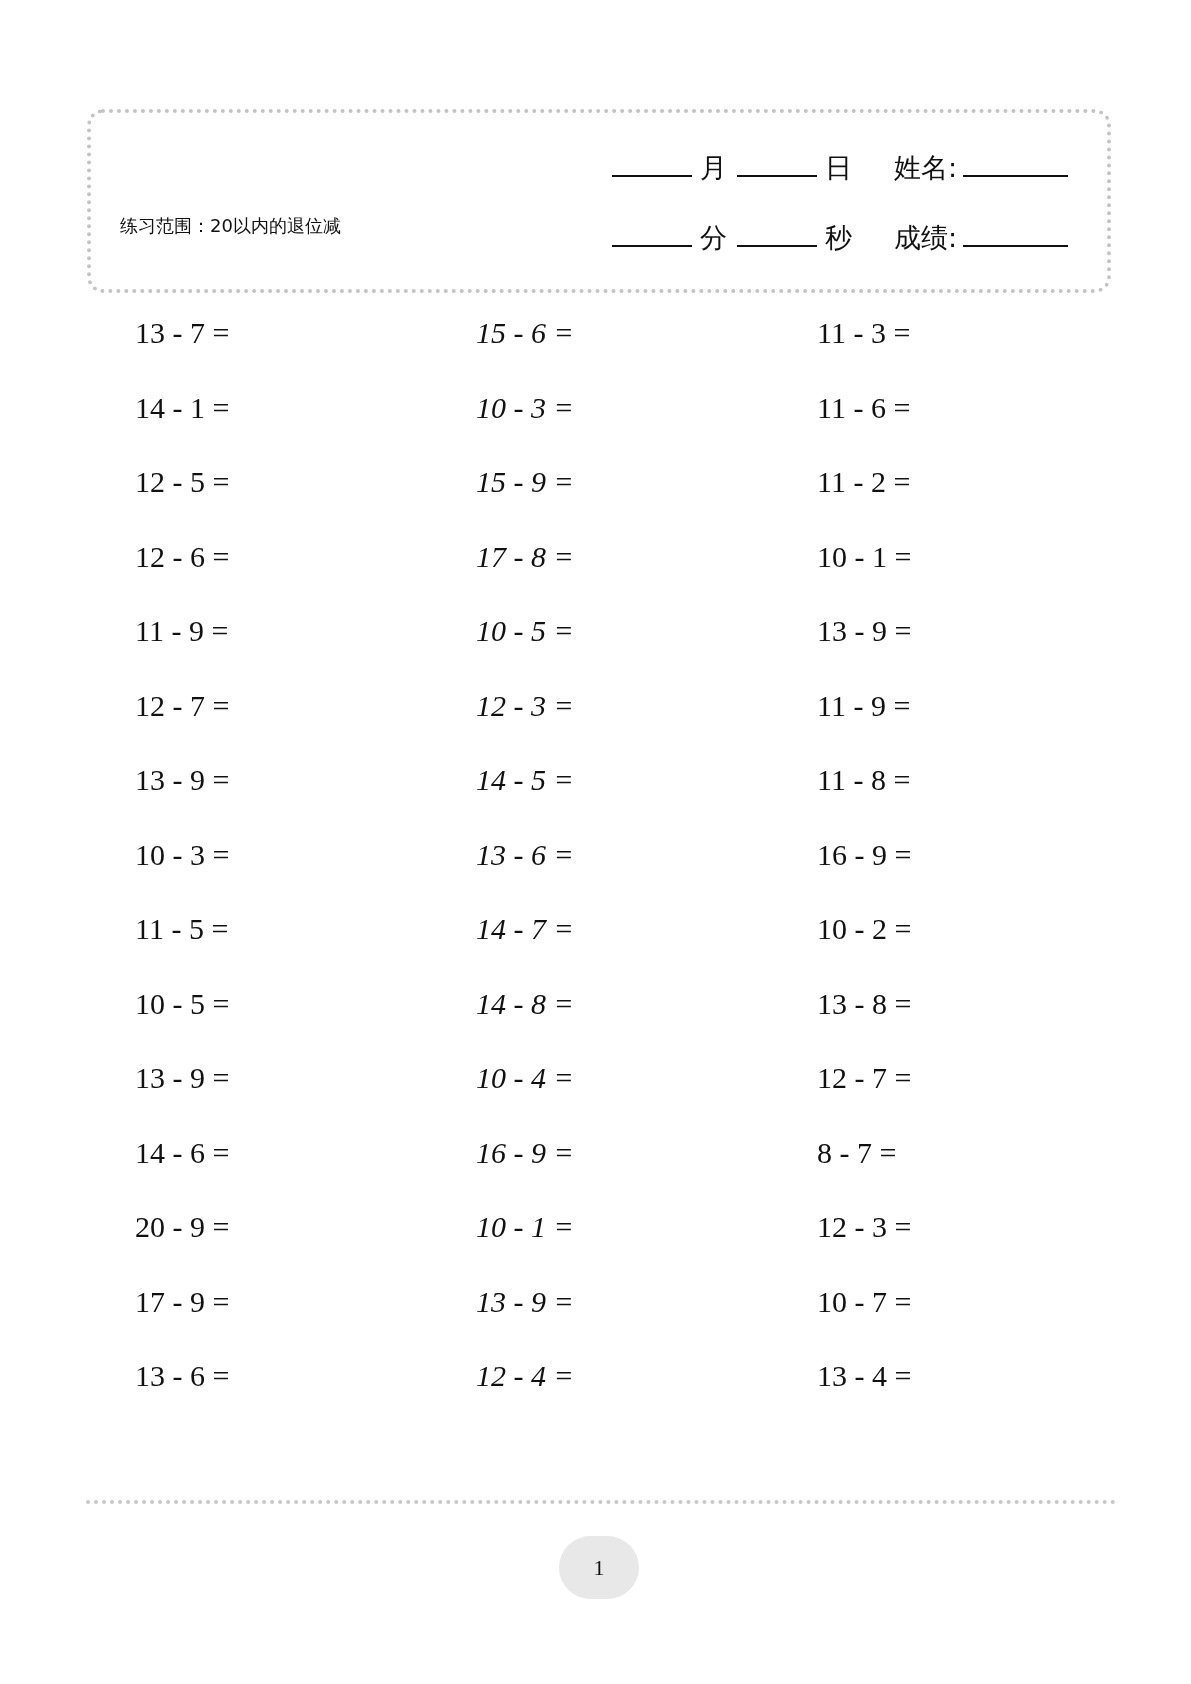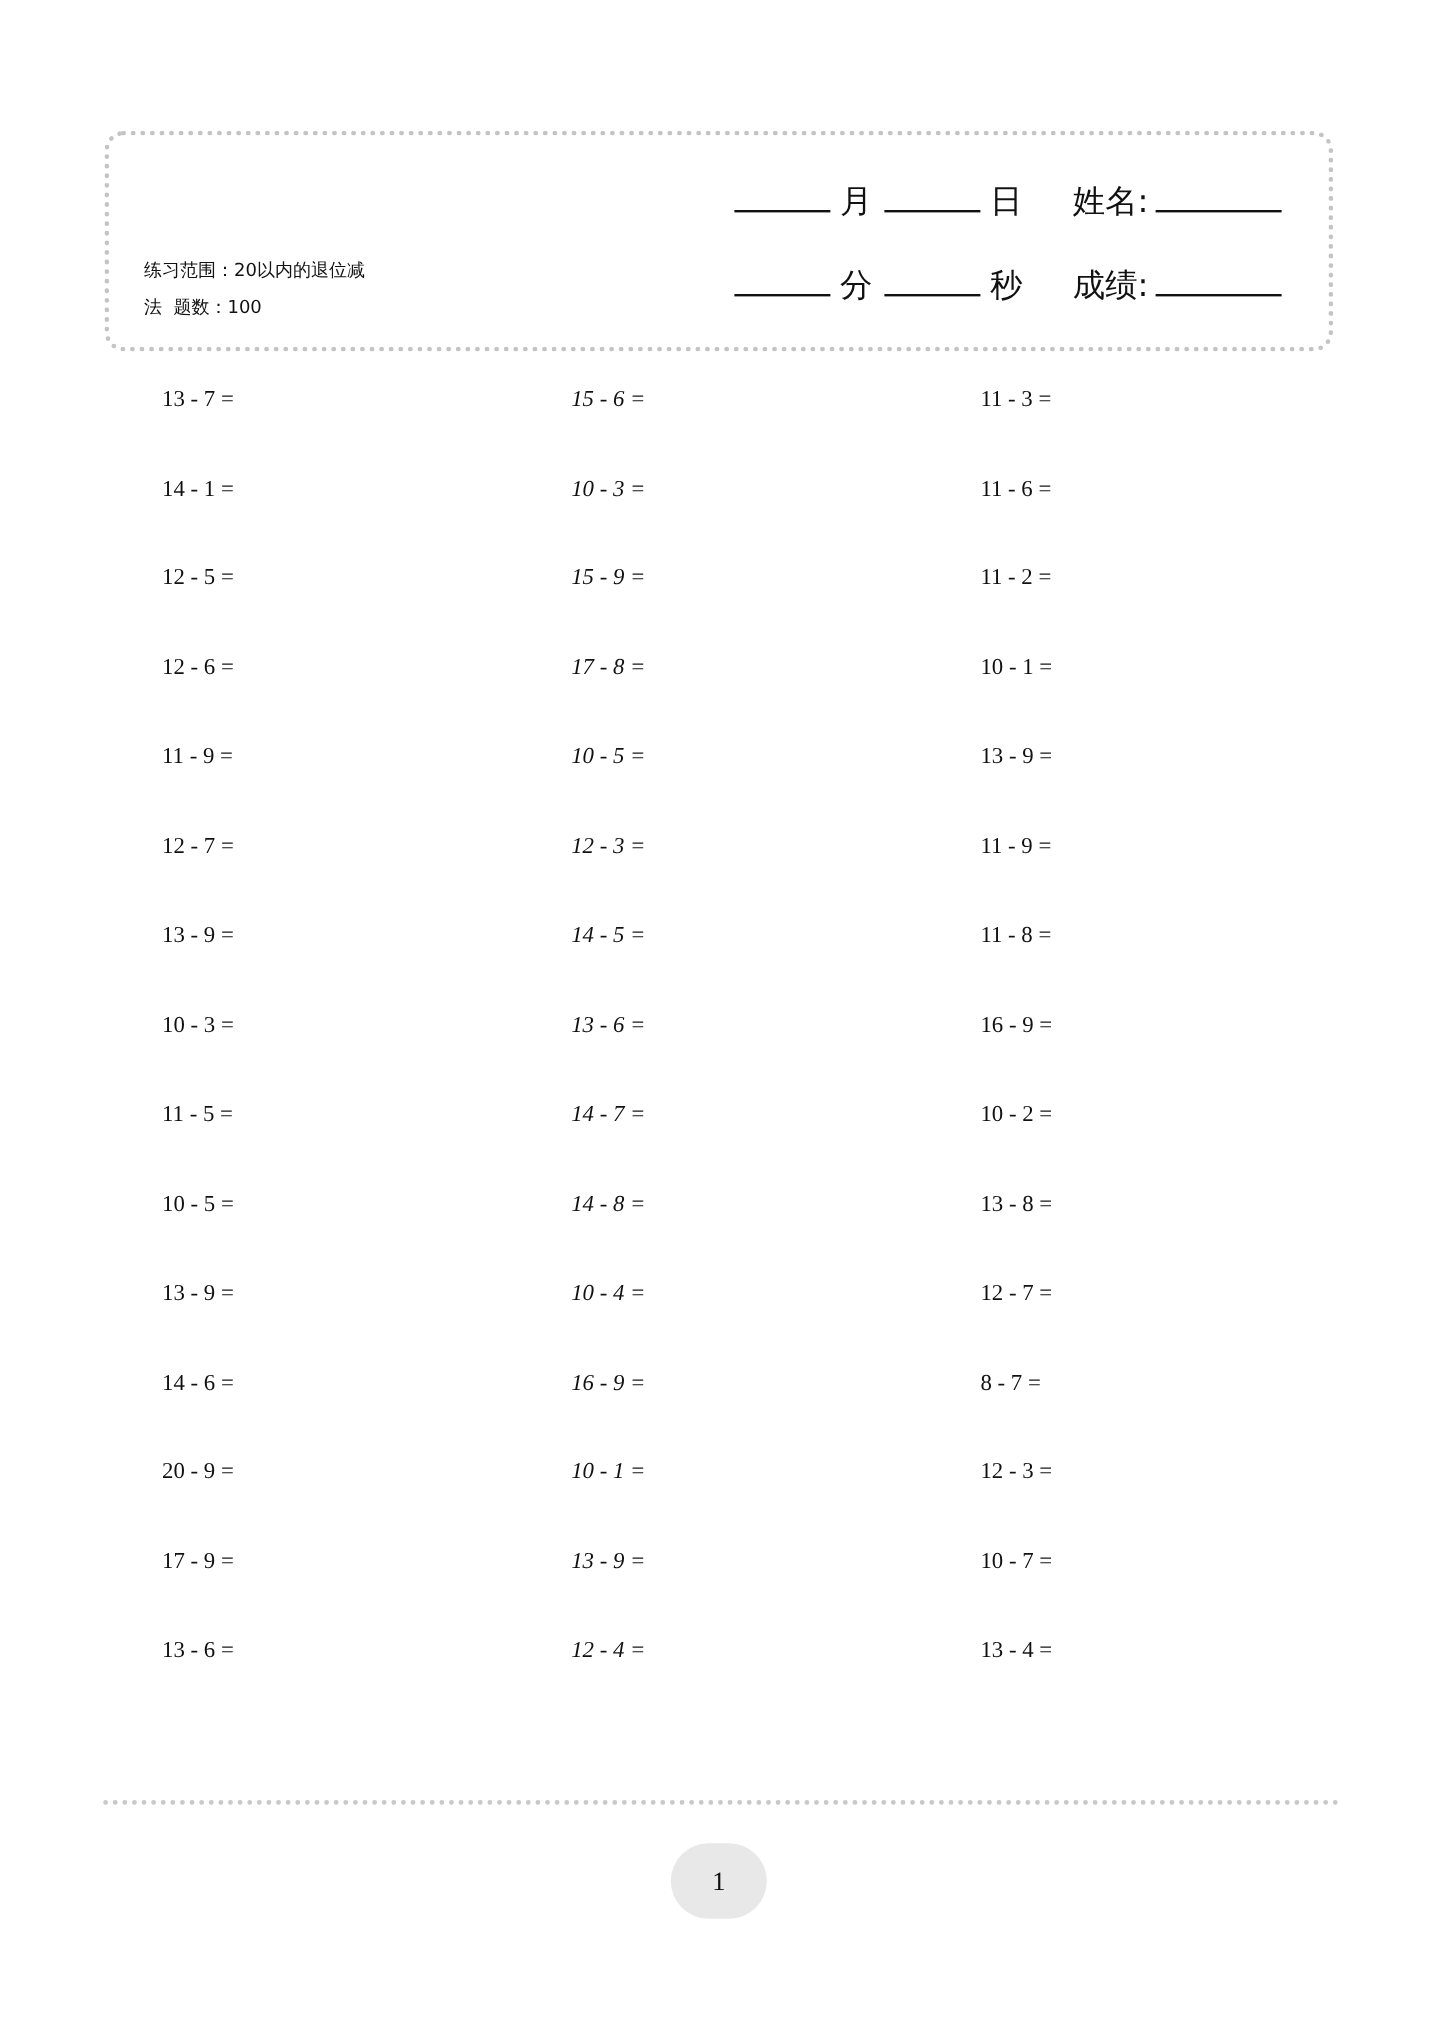--- a/index.html
+++ b/index.html
@@ -7,41 +7,41 @@
     width: 1191px; height: 1684px; background: #ffffff; position: relative;
     font-family: "Liberation Serif", "DejaVu Serif", serif; color: #111;
     overflow: hidden;
   }
   .header-box {
     position: absolute; left: 87px; top: 109px; width: 1024px; height: 184px;
     border: 4px dotted #c4c4c4; border-radius: 16px; box-sizing: border-box;
   }
   .range-text {
     position: absolute; left: 120px; top: 210px; width: 310px;
-    font-size: 15px; line-height: 31px;
+    font-size: 18px; line-height: 31px;
     font-family: "DejaVu Sans", "Liberation Sans", sans-serif;
   }
   .range-text span { display: block; }
   .fill-row {
     position: absolute; left: 612px; height: 40px; display: flex; align-items: flex-end;
     font-family: "DejaVu Sans", "Liberation Sans", sans-serif; font-size: 27px;
   }
   .row1 { top: 146px; }
   .row2 { top: 216px; }
   .blank { display: inline-block; border-bottom: 2px solid #111; height: 0; margin-bottom: 9px; }
   .b-short { width: 80px; }
   .b-long { width: 105px; }
   .lbl { margin: 0 10px 0 8px; }
   .lbl-wide { margin-right: 42px; }
   .problems {
     position: absolute; left: 0; top: 313px; width: 1191px;
   }
   .prob-row { position: relative; height: 74.5px; }
   .prob {
-    position: absolute; top: 0; font-size: 19px; line-height: 40px; white-space: pre;
+    position: absolute; top: 0; font-size: 30px; line-height: 40px; white-space: pre;
   }
   .c0 { left: 135px; }
   .c1 { left: 476px; font-style: italic; }
   .c2 { left: 817px; font-family: Liberation Serif, serif; }
   .footer-line {
     position: absolute; left: 86px; top: 1500px; width: 1030px; height: 0;
     border-top: 4px dotted #c8c8c8;
   }
   .page-pill {
     position: absolute; left: 559px; top: 1536px; width: 80px; height: 63px;
@@ -49,21 +49,20 @@
     font-size: 22px; line-height: 63px; color: #111;
   }
 </style>
 </head>
 <body>
 
 <div class="header-box"></div>
 
 <div class="range-text">
   <span>练习范围：20以内的退位减</span>
-  <span style="white-space:pre">法  题数：100</span>
 </div>
 
 <div class="fill-row row1">
   <span class="blank b-short"></span>
   <span class="lbl">月</span>
   <span class="blank b-short"></span>
   <span class="lbl lbl-wide">日</span>
   <span style="margin-right:6px">姓名:</span>
   <span class="blank b-long"></span>
 </div>

